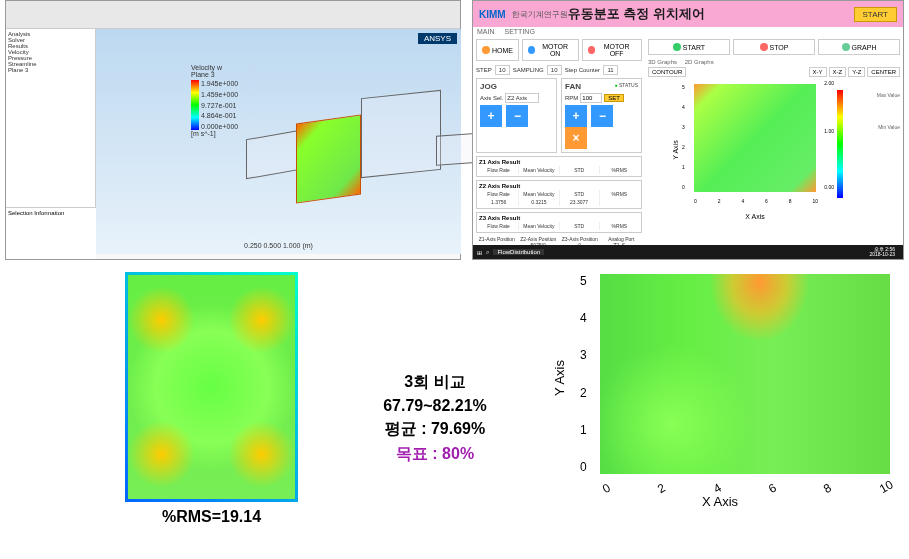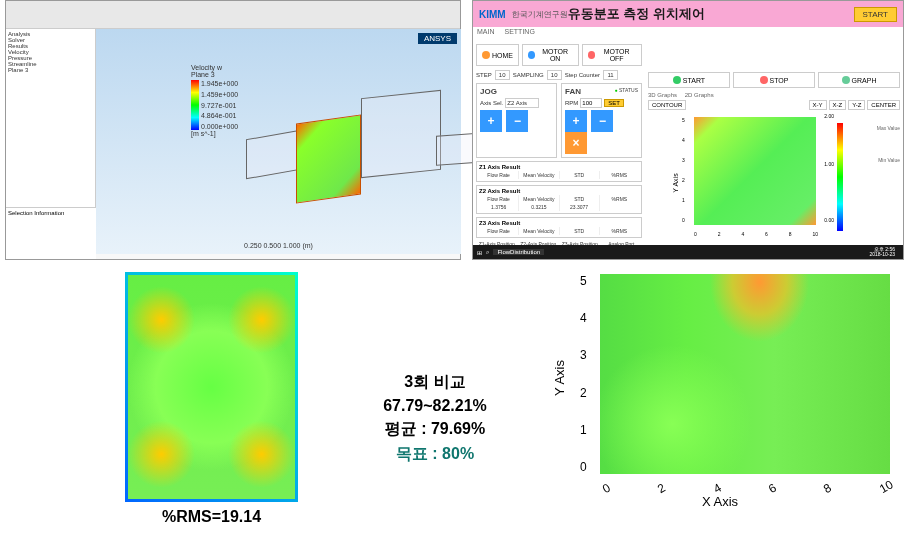--- a/index.html
+++ b/index.html
@@ -21,21 +21,21 @@
   
   
   .ctrl-panel { position: absolute; left: 472px; top: 0; width: 432px; height: 260px; border: 1px solid #999; background: #fff; }
   .ctrl-header { height: 26px; background: #f9a8d4; display: flex; align-items: center; padding: 0 6px; }
   .ctrl-logo { color: #0066cc; font-weight: bold; font-size: 10px; margin-right: 6px; }
   .ctrl-logo-kr { font-size: 8px; color: #555; }
   .ctrl-title { flex: 1; font-weight: bold; font-size: 13px; color: #1a1a1a; }
   .ctrl-exit { background: #ffcc33; color: #333; font-size: 8px; padding: 2px 8px; border: 1px solid #cc9900; }
   .ctrl-tabs { display: flex; font-size: 7px; padding: 1px 4px; color: #666; }
   .ctrl-tab { margin-right: 10px; }
-  .ctrl-body { display: flex; height: 220px; align-items: flex-end; }
+  .ctrl-body { display: flex; height: 220px; }
   .ctrl-left { width: 172px; padding: 3px; }
   .ctrl-right { flex: 1; padding: 3px; position: relative; }
   
   .btn-row { display: flex; gap: 3px; margin-bottom: 4px; }
   .btn-home { background: #fff; border: 1px solid #ccc; font-size: 7px; padding: 3px 5px; display: flex; align-items: center; }
   .btn-home::before { content: ""; width: 8px; height: 8px; background: #ff9933; border-radius: 50%; margin-right: 2px; }
   .btn-motor { background: #fff; border: 1px solid #ccc; font-size: 7px; padding: 3px 5px; display: flex; align-items: center; }
   .btn-motor::before { content: ""; width: 8px; height: 8px; background: #3399ff; border-radius: 50%; margin-right: 2px; }
   .btn-motor.off::before { background: #ff6666; }
   
@@ -98,21 +98,21 @@
     radial-gradient(circle at 20% 80%, #ffcc00 0%, transparent 15%),
     radial-gradient(circle at 80% 80%, #ffcc00 0%, transparent 15%),
     radial-gradient(circle at 50% 50%, #66ff44 0%, #88ff55 40%, transparent 60%),
     linear-gradient(0deg, #77ee55, #66ee44);
   }
   .bl-label { text-align: center; font-size: 16px; font-weight: bold; margin-top: 6px; }
   
   
   .center-text { position: absolute; left: 330px; top: 372px; width: 210px; text-align: center; }
   .center-text .line { font-size: 16px; font-weight: bold; margin-bottom: 4px; }
-  .center-text .goal { color: #0f766e; }
+  .center-text .goal { color: #a21caf; }
   
   
   .br-contour { position: absolute; left: 540px; top: 270px; width: 360px; height: 285px; }
   .br-plot { position: relative; width: 100%; height: 240px; }
   .br-img { position: absolute; left: 60px; top: 4px; width: 290px; height: 200px; background:
     radial-gradient(ellipse at 55% 4%, #ff9933 0%, #cccc33 12%, transparent 22%),
     radial-gradient(circle at 25% 75%, #88ff55 0%, transparent 30%),
     linear-gradient(90deg, #55dd44, #66ee44 30%, #77ee55 60%, #66dd44);
   }
   .br-xlabel { position: absolute; bottom: 46px; left: 45%; font-size: 13px; z-index: 1; }

